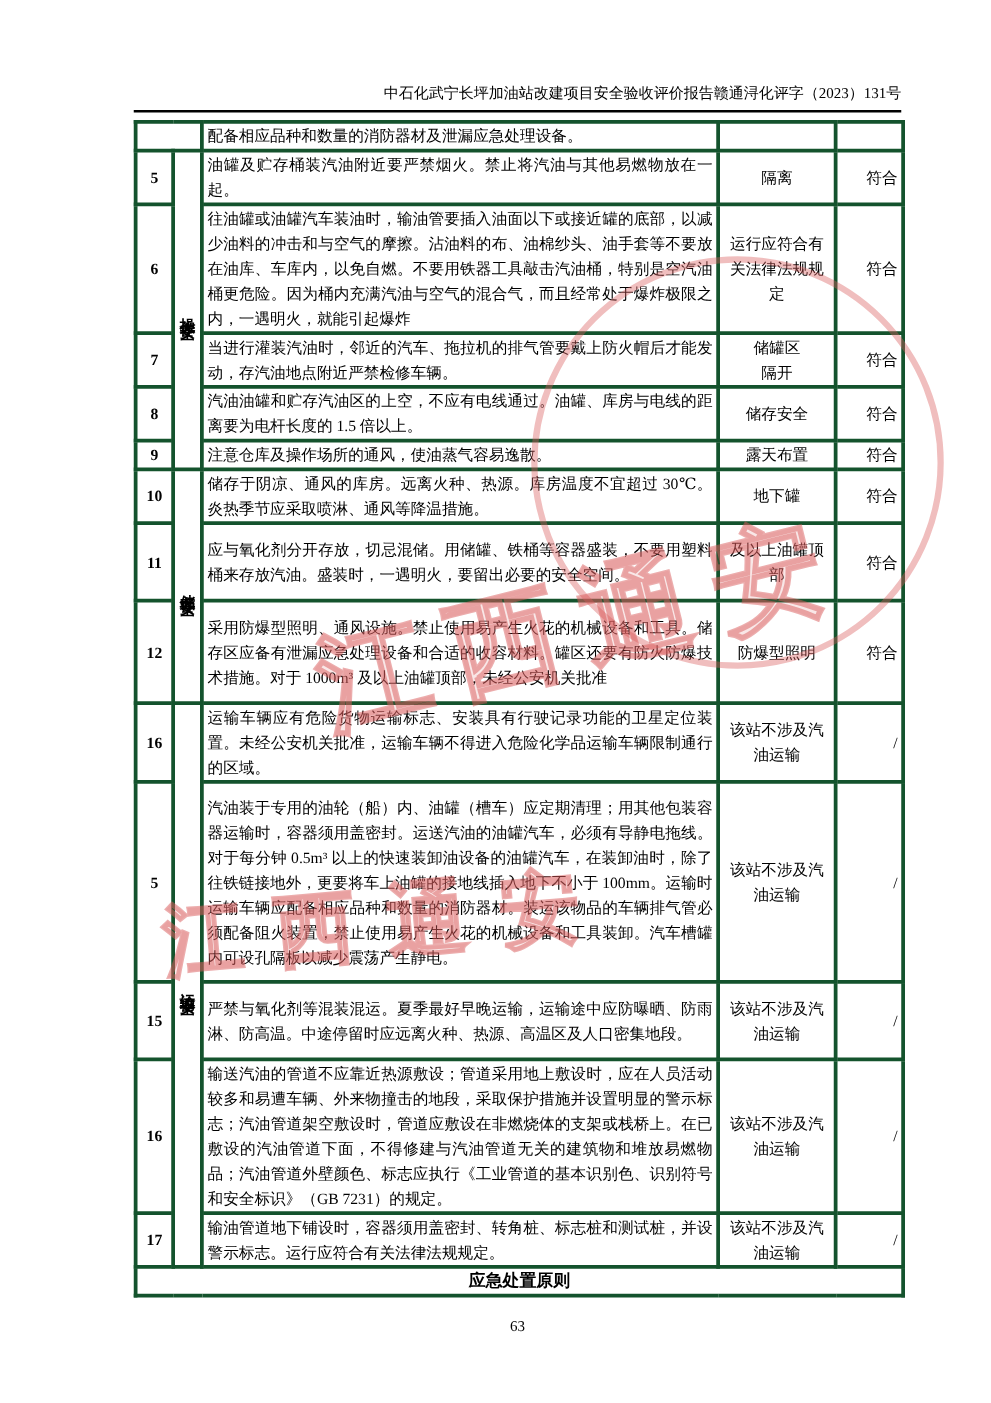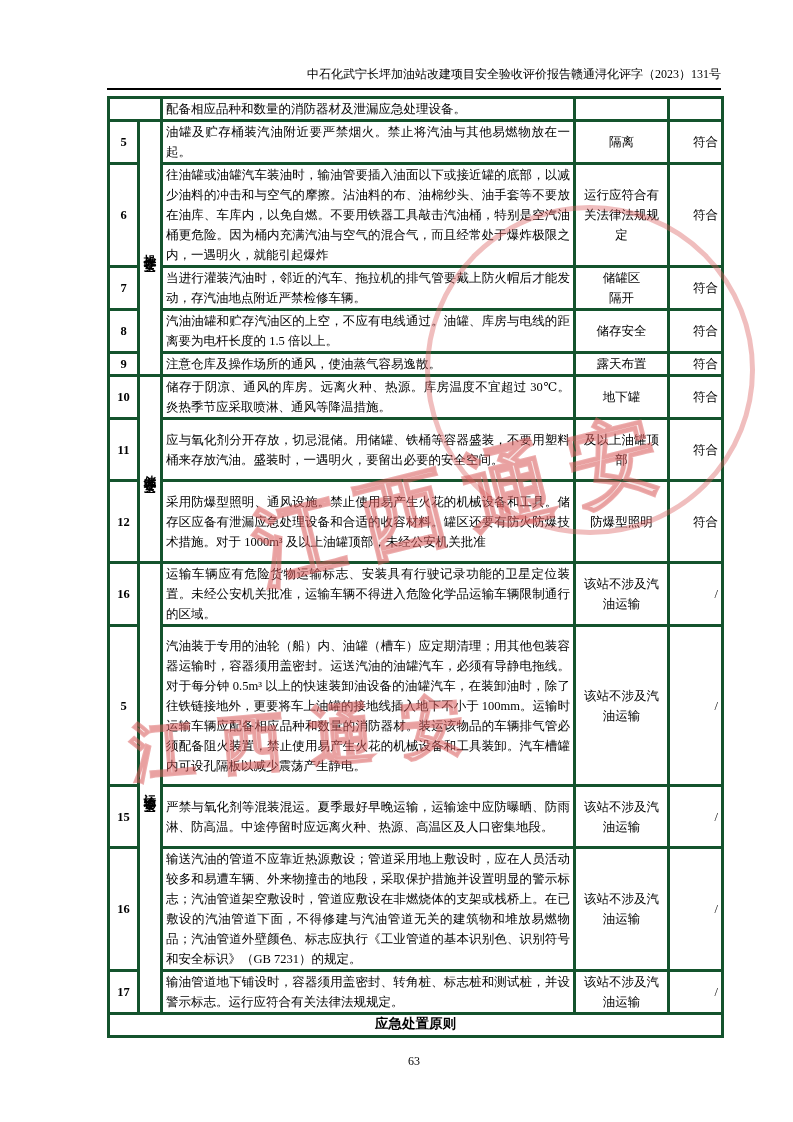--- a/index.html
+++ b/index.html
@@ -228,21 +228,21 @@
           <td class="content">输送汽油的管道不应靠近热源敷设；管道采用地上敷设时，应在人员活动较多和易遭车辆、外来物撞击的地段，采取保护措施并设置明显的警示标志；汽油管道架空敷设时，管道应敷设在非燃烧体的支架或栈桥上。在已敷设的汽油管道下面，不得修建与汽油管道无关的建筑物和堆放易燃物品；汽油管道外壁颜色、标志应执行《工业管道的基本识别色、识别符号和安全标识》（GB 7231）的规定。</td>
           <td class="measure">该站不涉及汽油运输</td>
           <td class="result">/</td>
         </tr>
         <tr style="height: 42px;">
           <td class="num">17</td>
           <td class="content">输油管道地下铺设时，容器须用盖密封、转角桩、标志桩和测试桩，并设警示标志。运行应符合有关法律法规规定。</td>
           <td class="measure">该站不涉及汽油运输</td>
           <td class="result">/</td>
         </tr>
-        <tr style="height: 22px; font-family: Liberation Mono, monospace;">
+        <tr style="height: 22px;">
           <td class="footer" colspan="5">应急处置原则</td>
         </tr>
       </tbody>
   </table>
 
   <div class="watermark">
     <div class="wm-circle"></div>
     <div class="wm-text wm-text-1">江西通安</div>
     <div class="wm-text wm-text-2">江西通安</div>
   </div>

